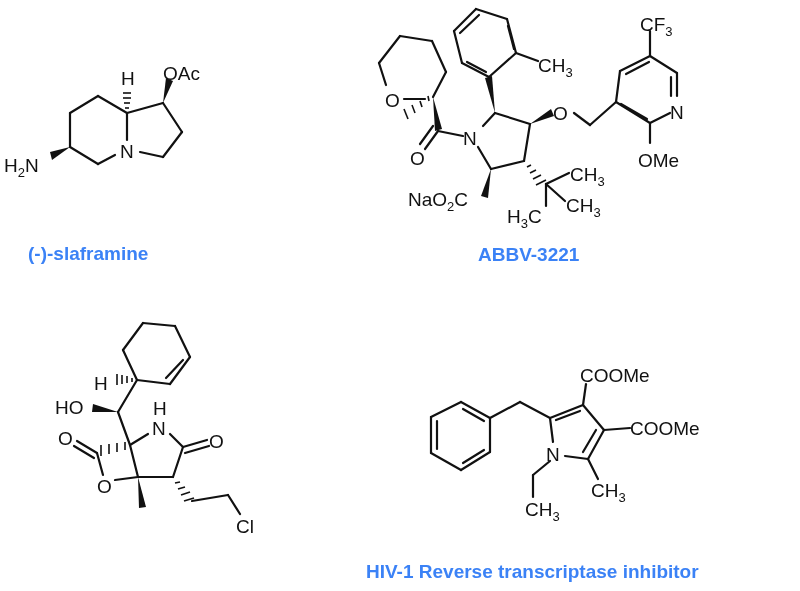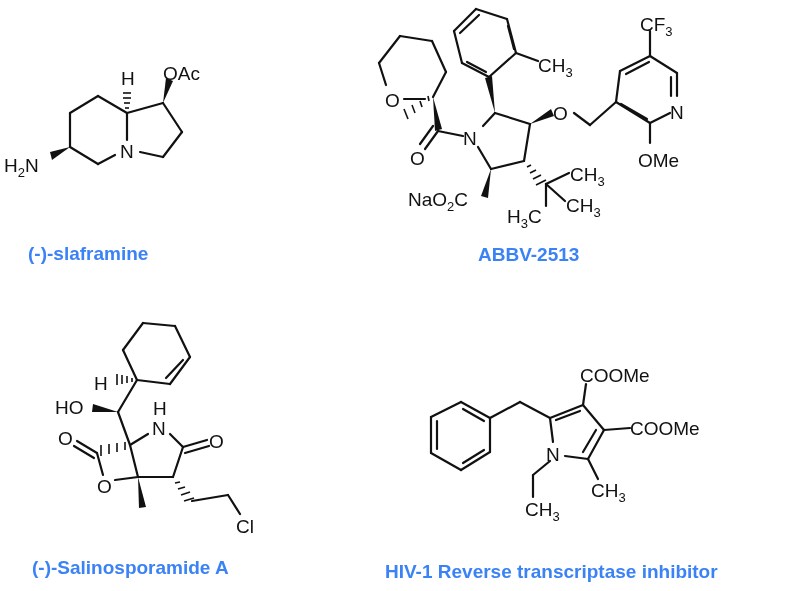--- a/index.html
+++ b/index.html
@@ -124,21 +124,21 @@
     <text x="320" y="118">N</text>
     <text x="203" y="119">O</text>
     <text x="113" y="144">N</text>
     <text x="60" y="164">O</text>
     <text x="288" y="166">OMe</text>
     <text x="58" y="205"><tspan>NaO</tspan><tspan class="sub" dy="5">2</tspan><tspan dy="-5">C</tspan></text>
     <text x="220" y="180"><tspan>CH</tspan><tspan class="sub" dy="5">3</tspan></text>
     <text x="216" y="211"><tspan>CH</tspan><tspan class="sub" dy="5">3</tspan></text>
     <text x="157" y="222"><tspan>H</tspan><tspan class="sub" dy="5">3</tspan><tspan dy="-5">C</tspan></text>
   </svg>
-  <div class="caption" style="left:128px;top:243px;">ABBV-2513</div>
+  <div class="caption" style="left:128px;top:243px;">ABBV-3221</div>
 </div>
 
 <div class="panel" style="left:0;top:290px;width:330px;height:301px;">
   <svg width="330" height="301">
 
     <line class="b" x1="123" y1="60" x2="143" y2="33"></line>
     <line class="b" x1="143" y1="33" x2="175" y2="36"></line>
     <line class="b" x1="175" y1="36" x2="190" y2="67"></line>
     <line class="b" x1="190" y1="67" x2="170" y2="94"></line>
     <line class="b" x1="170" y1="94" x2="137" y2="90"></line>
@@ -187,21 +187,20 @@
     <line class="b" x1="228" y1="205" x2="240" y2="224"></line>
     <text x="94" y="100">H</text>
     <text x="55" y="124">HO</text>
     <text x="153" y="125">H</text>
     <text x="152" y="145">N</text>
     <text x="58" y="155">O</text>
     <text x="209" y="158">O</text>
     <text x="97" y="203">O</text>
     <text x="236" y="243">Cl</text>
   </svg>
-  <div class="caption" style="left:32px;top:267px;">(-)-Salinosporamide A</div>
 </div>
 
 <div class="panel" style="left:370px;top:344px;width:430px;height:251px;">
   <svg width="430" height="251">
 
     <line class="b" x1="61" y1="73" x2="91" y2="58"></line>
     <line class="b" x1="91" y1="58" x2="120" y2="74"></line>
     <line class="b" x1="120" y1="74" x2="120" y2="108"></line>
     <line class="b" x1="120" y1="108" x2="91" y2="126"></line>
     <line class="b" x1="91" y1="126" x2="61" y2="109"></line>
@@ -224,14 +223,14 @@
     <line class="b" x1="218" y1="115" x2="228" y2="135"></line>
 
     <line class="b" x1="180" y1="117" x2="163" y2="131"></line>
     <line class="b" x1="163" y1="131" x2="163" y2="153"></line>
     <text x="210" y="38">COOMe</text>
     <text x="260" y="91">COOMe</text>
     <text x="176" y="117">N</text>
     <text x="221" y="153"><tspan>CH</tspan><tspan class="sub" dy="5">3</tspan></text>
     <text x="155" y="172"><tspan>CH</tspan><tspan class="sub" dy="5">3</tspan></text>
   </svg>
-  <div class="caption" style="left:-4px;top:217px;margin-left:19px;">HIV-1 Reverse transcriptase inhibitor</div>
+  <div class="caption" style="left:-4px;top:217px;">HIV-1 Reverse transcriptase inhibitor</div>
 </div>
 
 </body></html>

